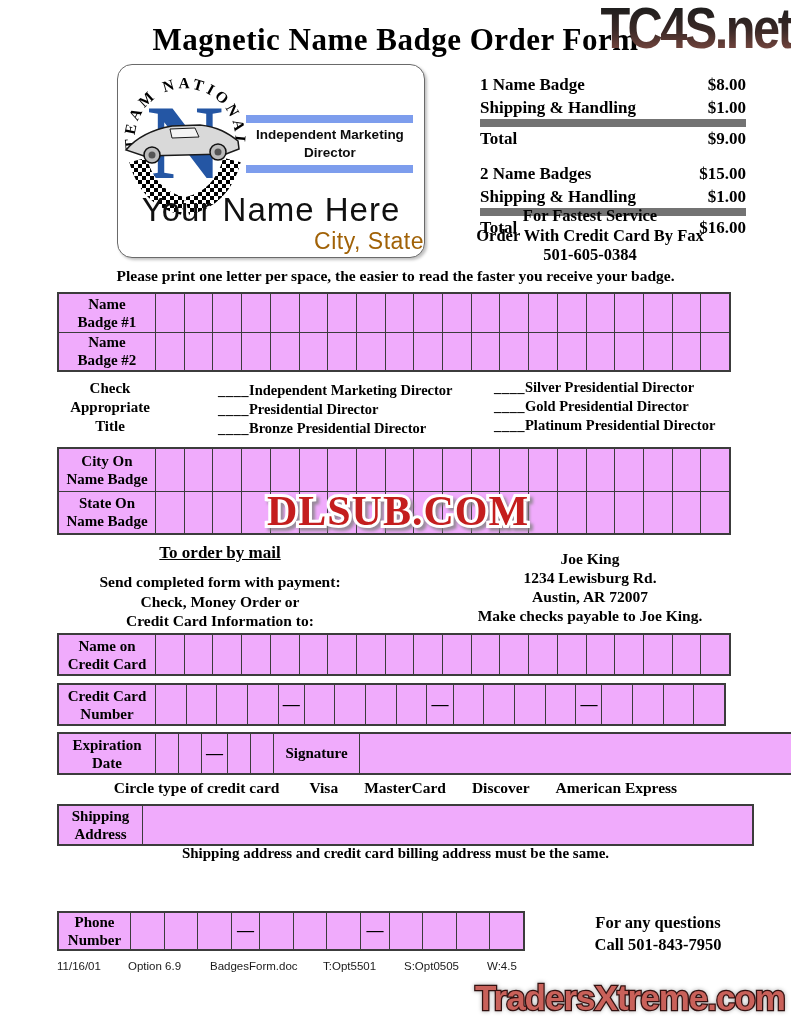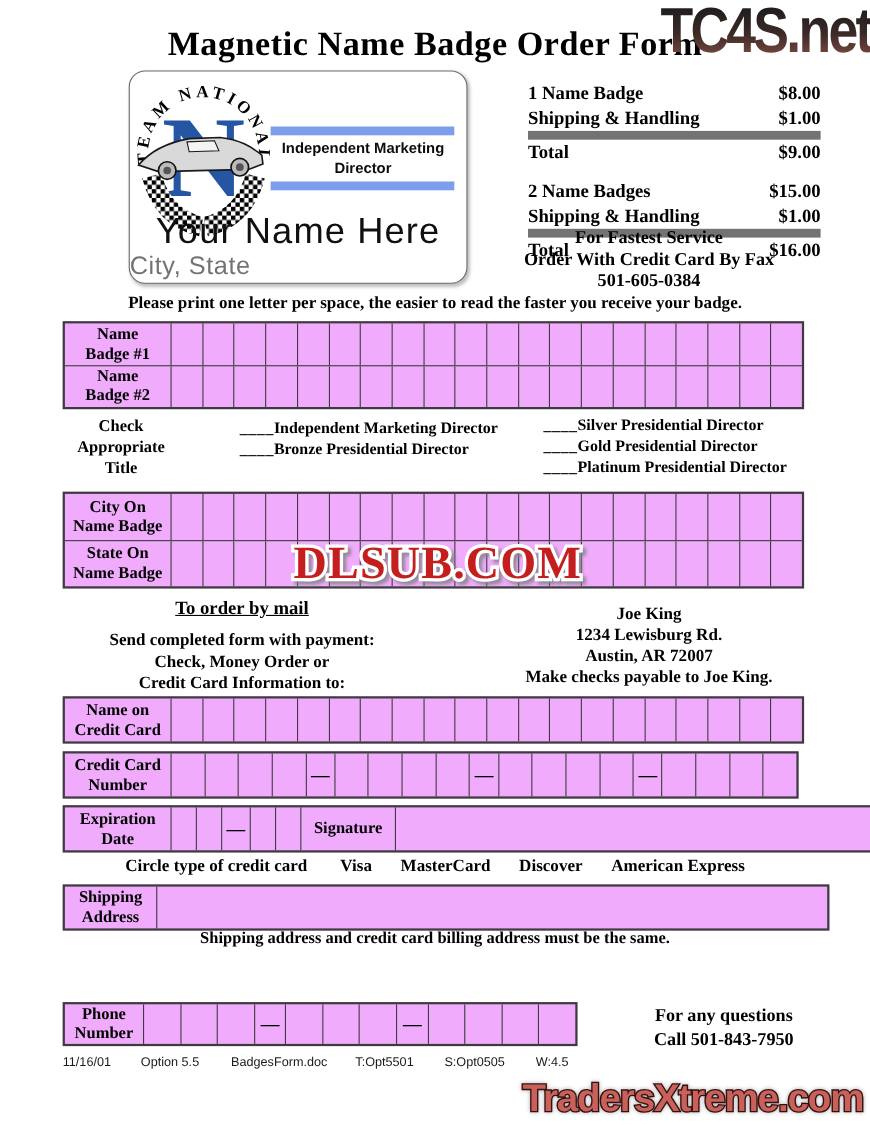--- a/index.html
+++ b/index.html
@@ -34,22 +34,22 @@
   .director-title {
     position:absolute; left:124px; top:61px; width:176px; text-align:center;
     font-family:"Liberation Sans", sans-serif; font-weight:bold;
     font-size:13.5px; line-height:1.3; color:#0d0d0d;
   }
   .badge-name {
     position:absolute; left:0; top:126px; width:100%; text-align:center;
     font-family:"Liberation Sans", sans-serif; font-size:33px; letter-spacing:1px; color:#101010;
   }
   .badge-city {
-    position:absolute; left:0; top:163px; width:100%; text-align:left;
-    font-family:"Liberation Sans", sans-serif; font-size:23px; letter-spacing:0.5px; color:#737373;
+    position:absolute; left:0; top:163px; width:100%; text-align:right;
+    font-family:"Liberation Sans", sans-serif; font-size:23px; letter-spacing:0.5px; color:#a16207;
   }
   
   .pricing { position:absolute; left:480px; top:73px; width:266px; font-size:17px; font-weight:bold; }
   .pgroup + .pgroup { margin-top:12px; }
   .prow { display:flex; justify-content:space-between; line-height:23px; }
   .prow.ul { border-bottom:8px solid #737373; }
   .fax {
     position:absolute; left:430px; top:206px; width:320px; text-align:center;
     font-size:16.5px; font-weight:bold; line-height:19.5px;
   }
@@ -265,20 +265,21 @@
     </div>
   </div>
 
   <div class="check-label">
     <div>Check</div>
     <div>Appropriate</div>
     <div>Title</div>
   </div>
   <div class="check-col check-col1">
     <div><span class="blankline">____</span><span>Independent Marketing Director</span></div>
+    <div><span class="blankline">____</span><span>Presidential Director</span></div>
     <div><span class="blankline">____</span><span>Bronze Presidential Director</span></div>
   </div>
   <div class="check-col check-col2">
     <div><span class="blankline">____</span><span>Silver Presidential Director</span></div>
     <div><span class="blankline">____</span><span>Gold Presidential Director</span></div>
     <div><span class="blankline">____</span><span>Platinum Presidential Director</span></div>
   </div>
 
   <div class="ltable t-citystate">
     <div class="lrow">
@@ -478,21 +479,21 @@
         </div>
     </div>
   </div>
   <div class="questions">
     <div>For any questions</div>
     <div>Call 501-843-7950</div>
   </div>
 
   <div class="footer">
     <span class="f0">11/16/01</span>
-    <span class="f1">Option 5.5</span>
+    <span class="f1">Option 6.9</span>
     <span class="f2">BadgesForm.doc</span>
     <span class="f3">T:Opt5501</span>
     <span class="f4">S:Opt0505</span>
     <span class="f5">W:4.5</span>
   </div>
   <svg class="traders" viewBox="0 0 320 48">
     <text x="160" y="36" text-anchor="middle" font-family="Liberation Sans, sans-serif" font-weight="bold" font-size="35" letter-spacing="-1" paint-order="stroke" stroke="#331110" stroke-width="2.5" style="fill:var(--traders_red); filter:drop-shadow(0 0 2px #aaaaaa)">TradersXtreme.com</text>
   </svg>
 
 </div>

